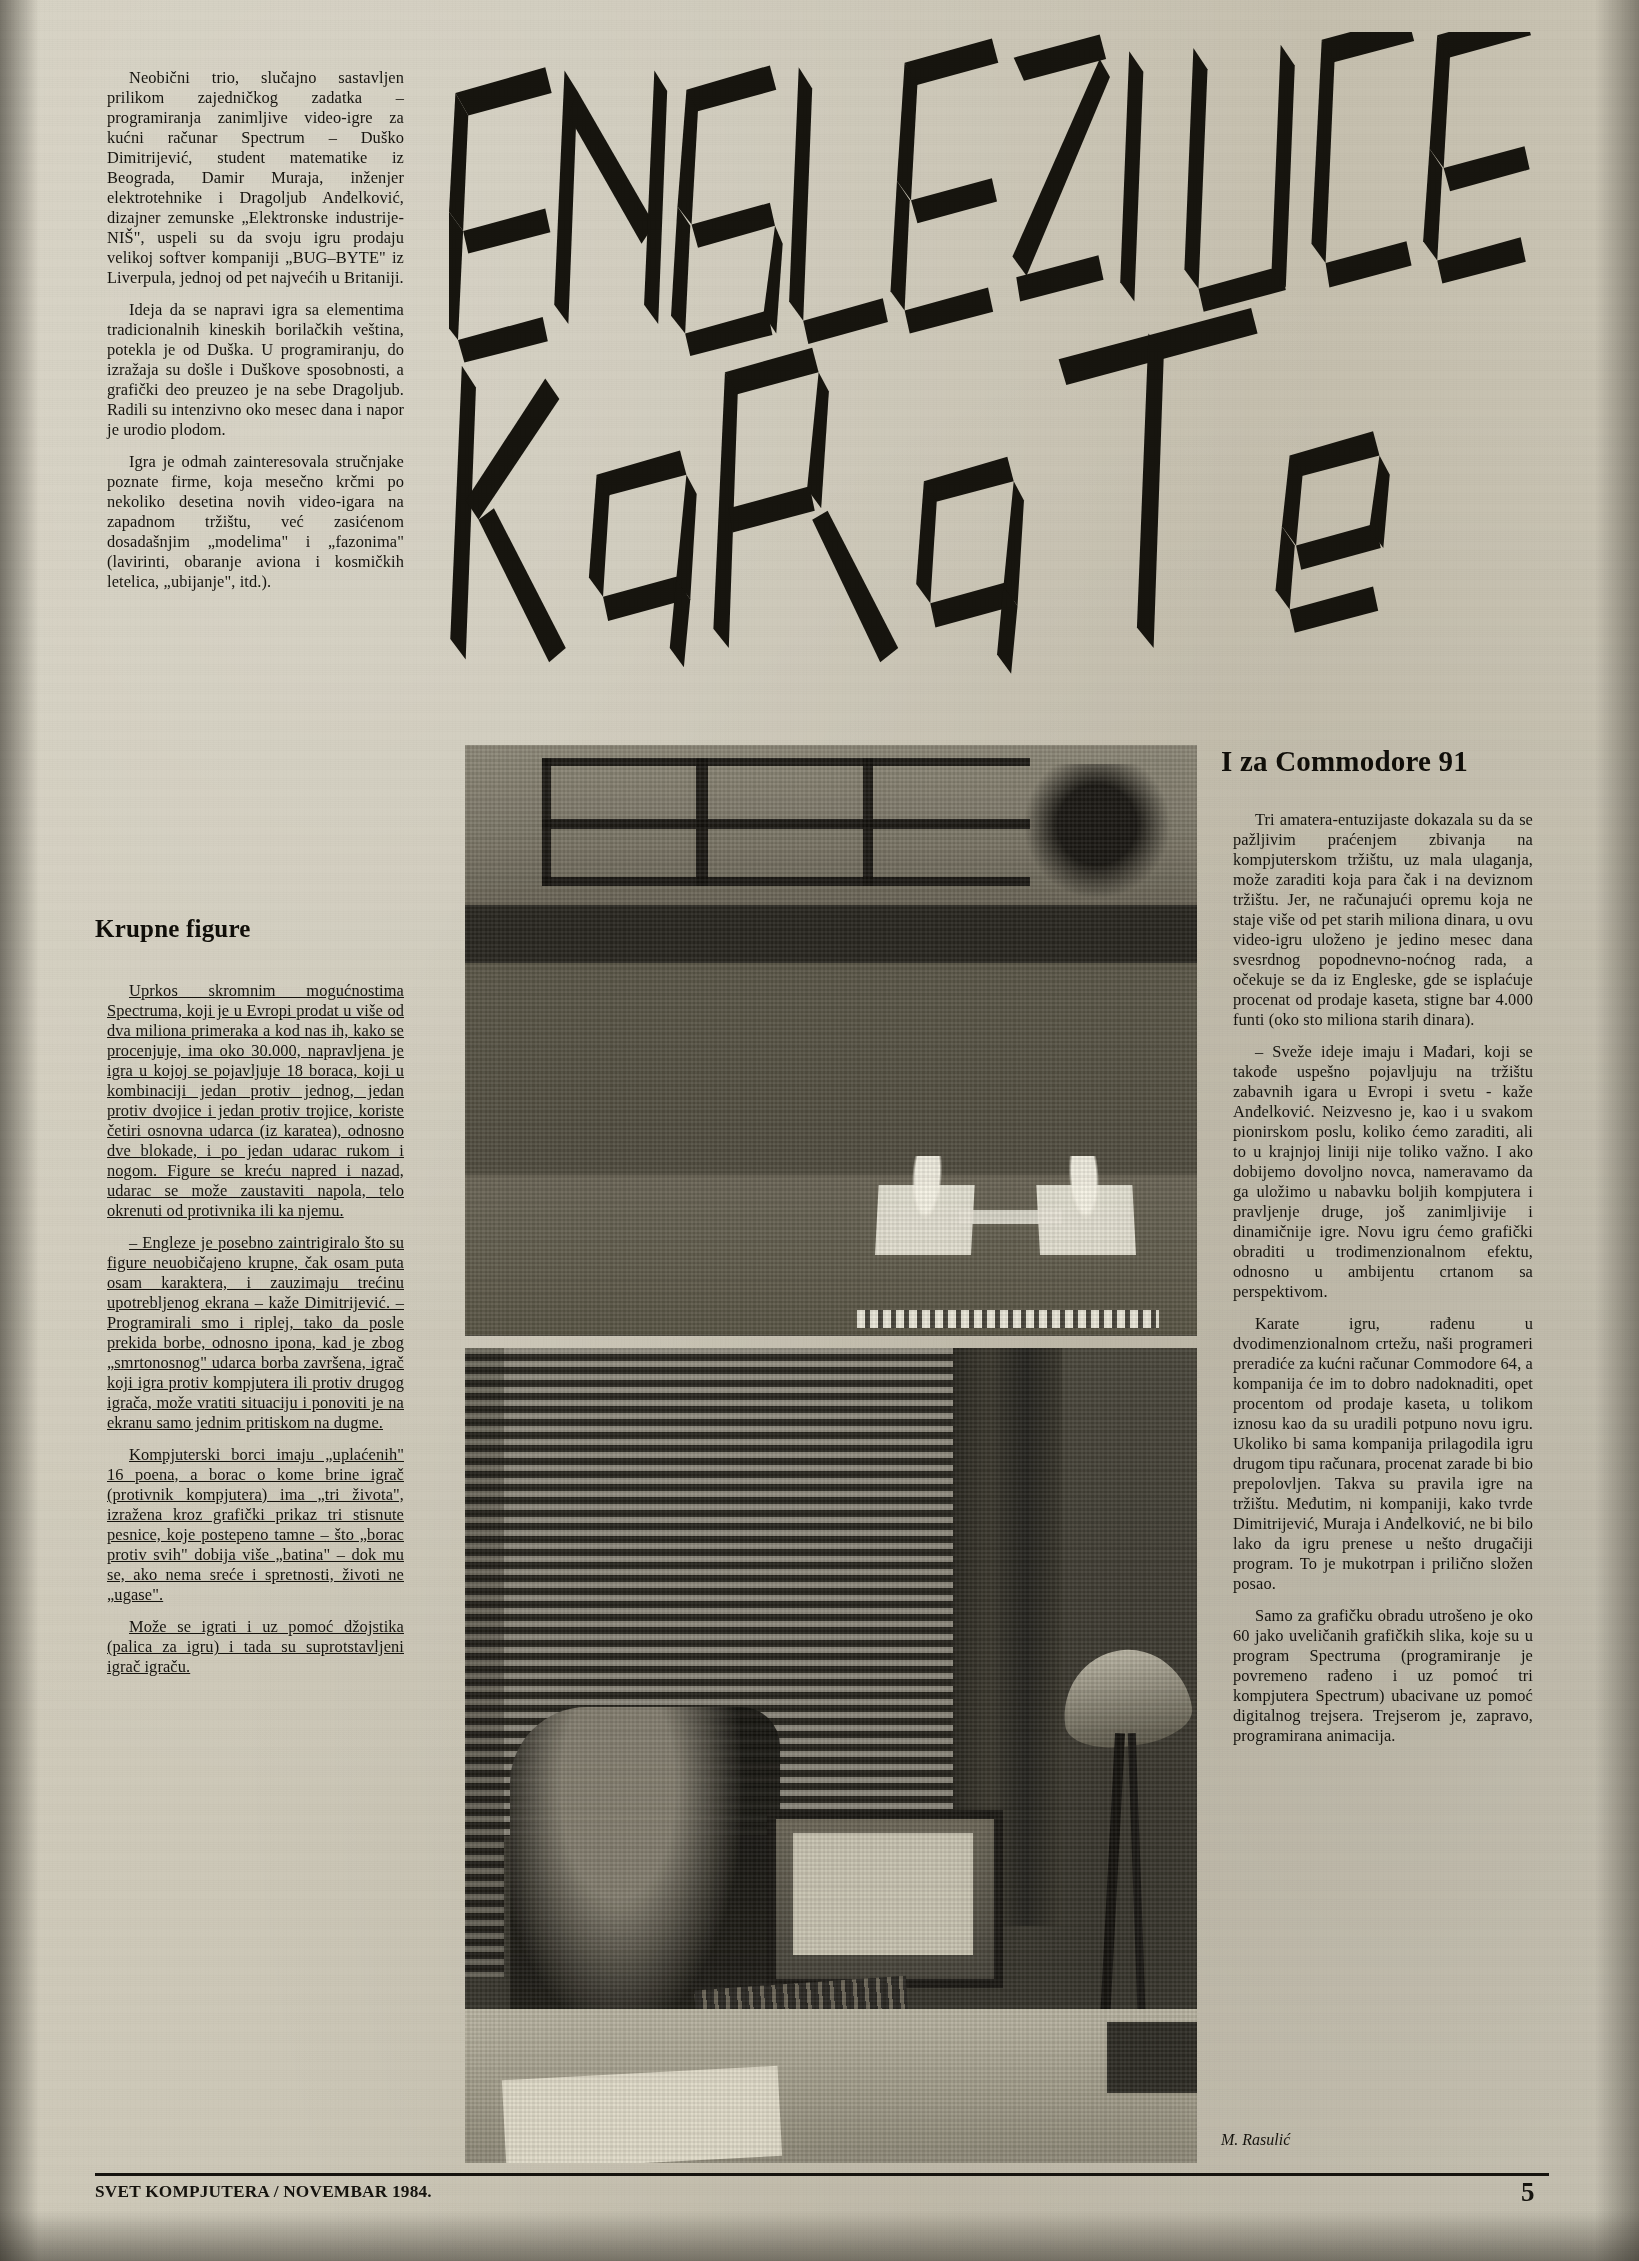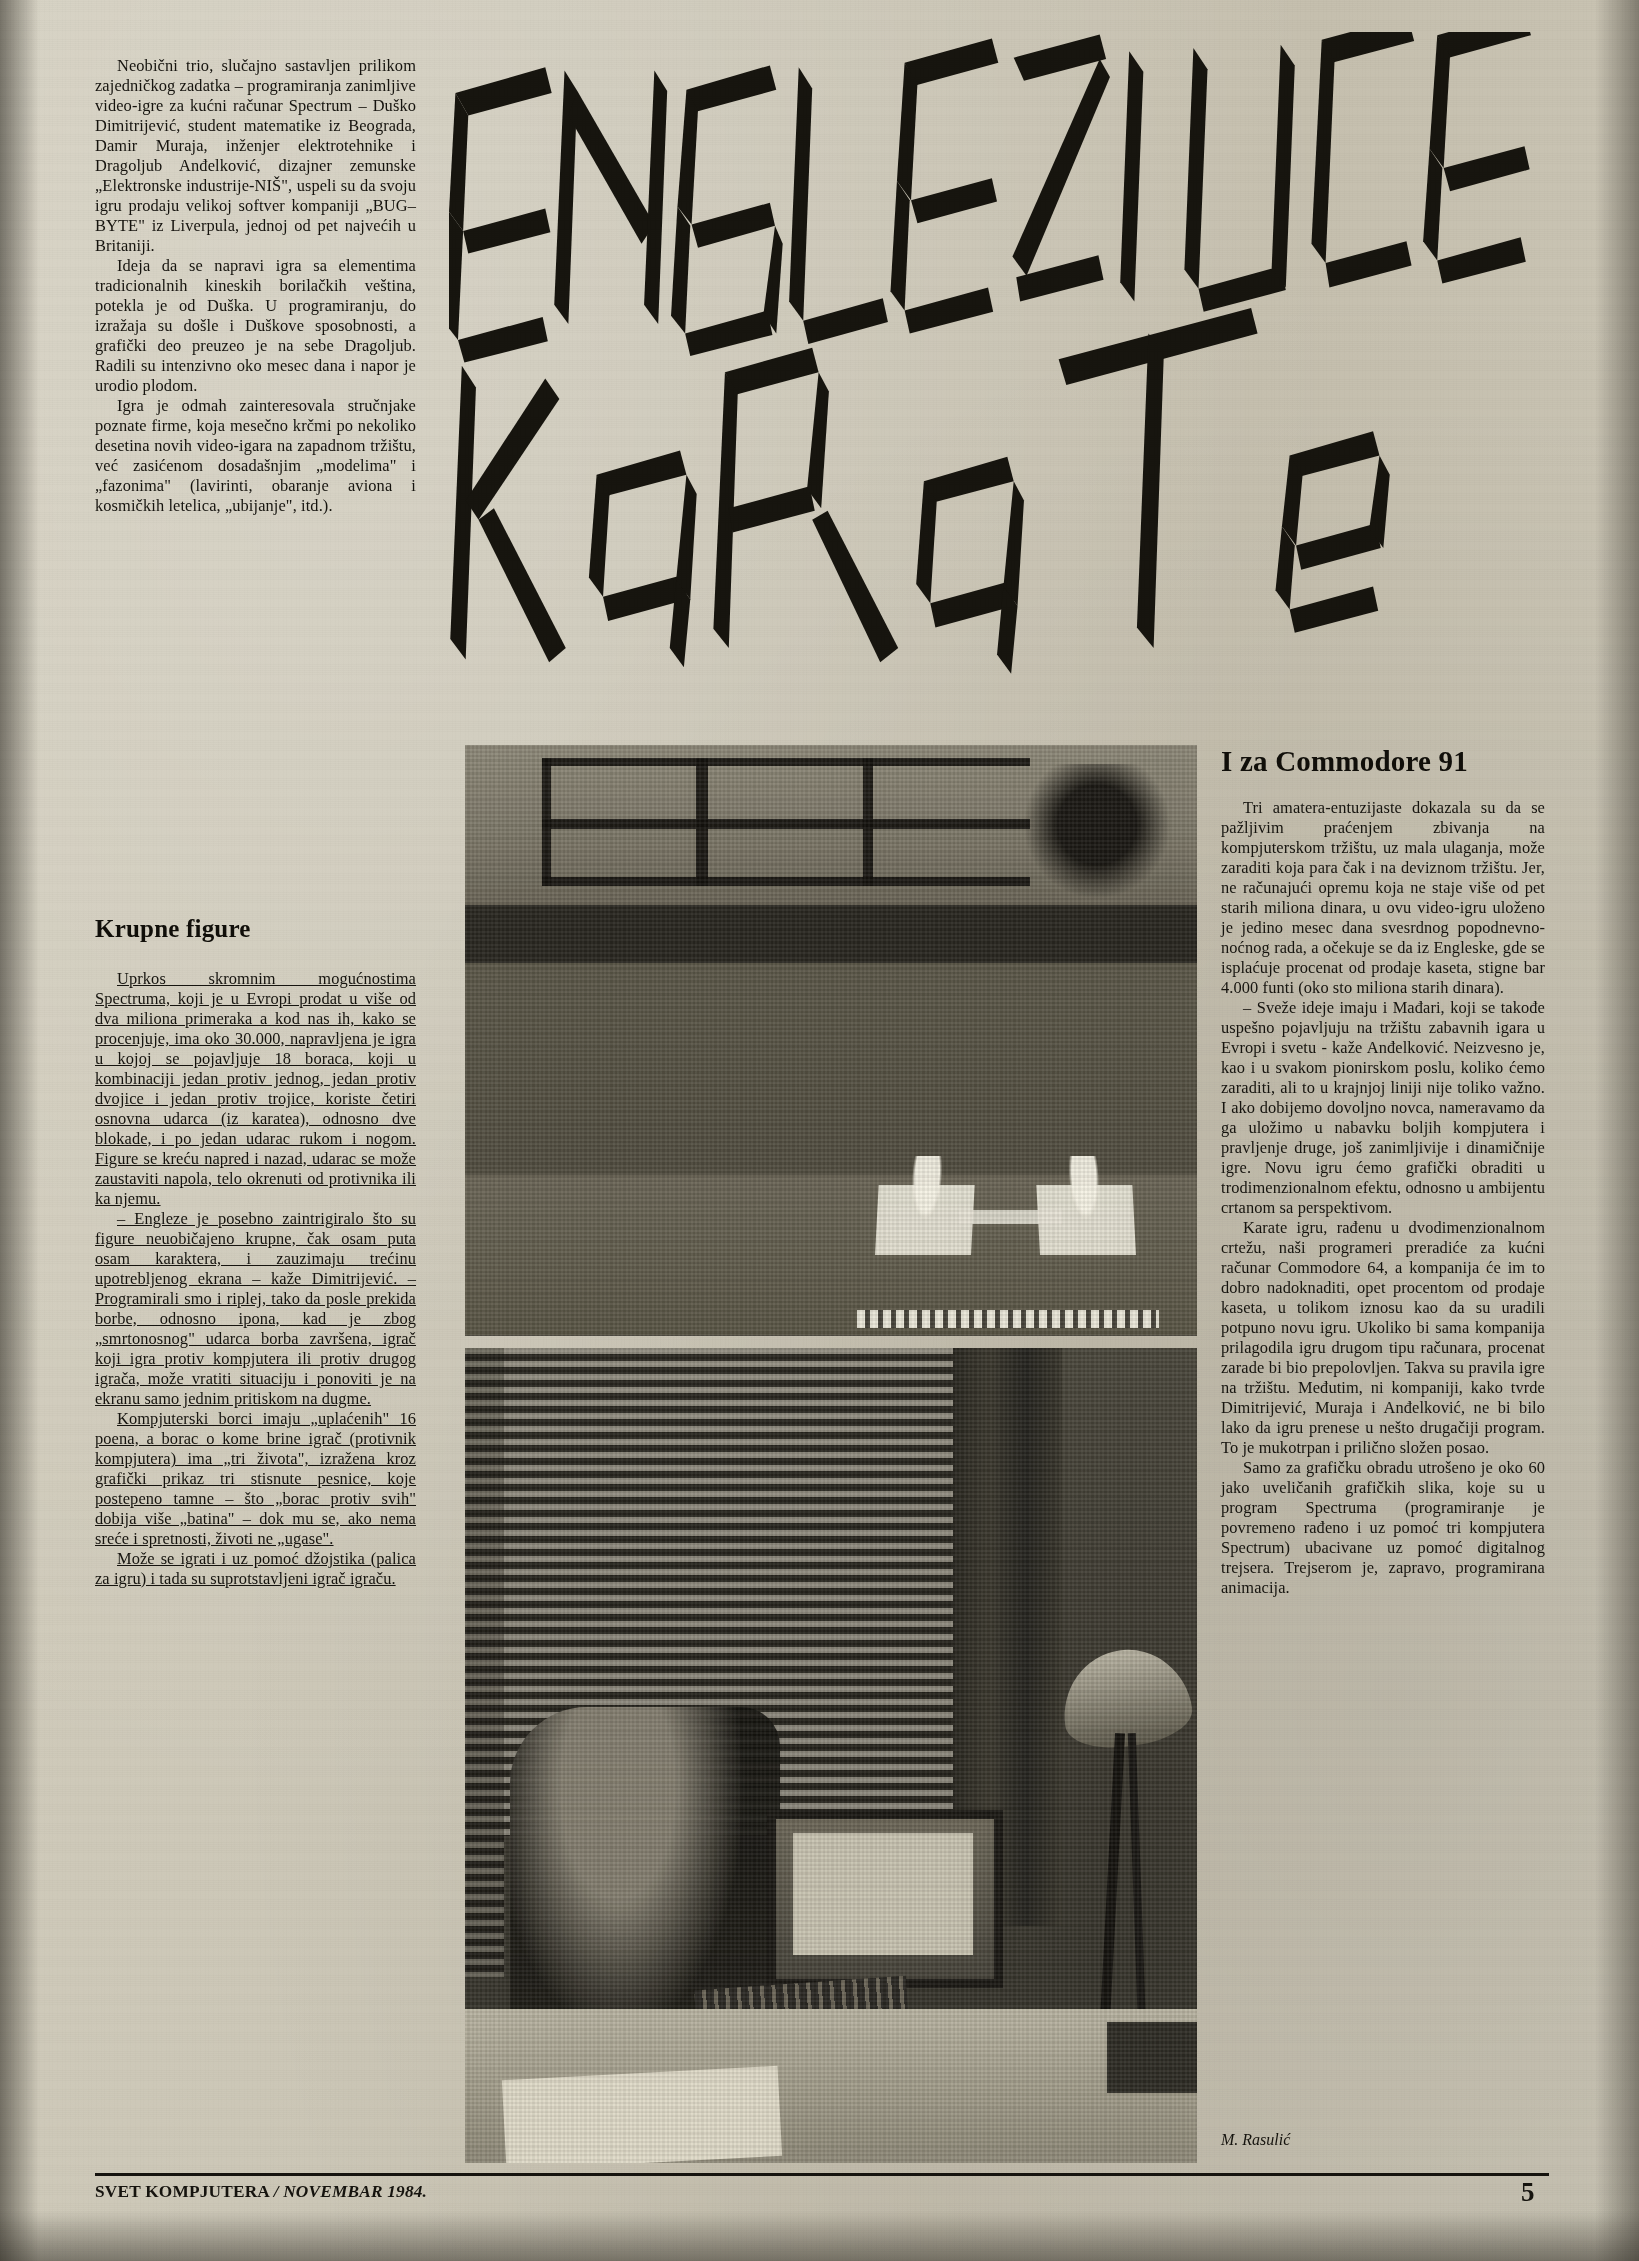--- a/index.html
+++ b/index.html
@@ -32,21 +32,21 @@
   }
 
   
   .col{
     position:absolute;
     text-align:justify;
     font-size:16.4px;
     line-height:20px;
     letter-spacing:0.1px;
   }
-  .col p{margin:0;text-indent:22px;}
+  .col p{margin:12px;text-indent:22px;}
 
   #col-left{left:95px;top:56px;width:321px;}
   #col-left2{left:95px;top:969px;width:321px;text-decoration:underline;}
   #col-right{left:1221px;top:798px;width:324px;}
 
   .sechead{
     position:absolute;
     font-family:"Liberation Serif", serif;
     font-weight:bold;
     font-size:25px;
@@ -142,21 +142,21 @@
   .pb-box{position:absolute;left:642px;top:674px;width:90px;height:71px;background:#2f2d26;}
 
   
   .footer-line{
     position:absolute;left:95px;top:2173px;width:1454px;height:2.6px;background:#16140f;
   }
   .footer-left{
     position:absolute;left:95px;top:2182px;
     font-size:17.3px;font-weight:bold;letter-spacing:0.2px;
   }
-  .footer-left .ital{font-style:italic;font-weight:bold;margin-top:44px;}
+  .footer-left .ital{font-weight:bold;margin-top:44px;}
   .footer-right{
     position:absolute;left:1521px;top:2177px;
     font-size:27px;font-weight:bold;
   }
   .byline{
     position:absolute;left:1221px;top:2131px;width:324px;text-align:left;
     font-style:italic;font-size:16px;
   }
   
   .edge{

